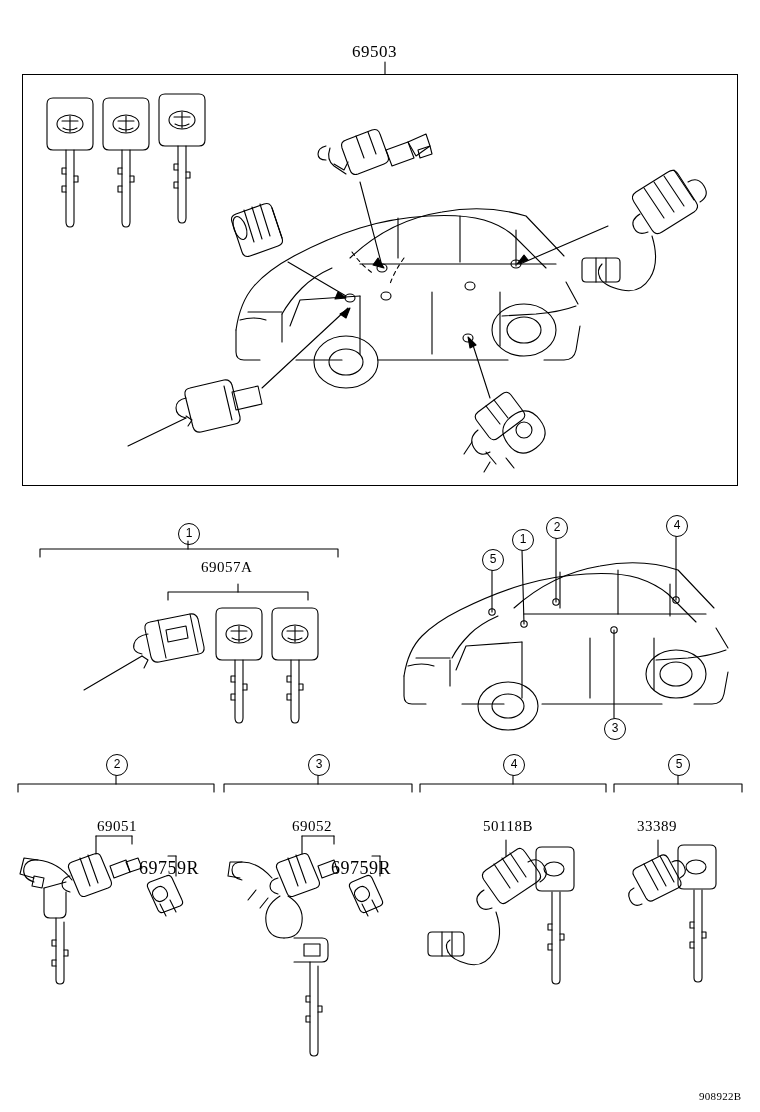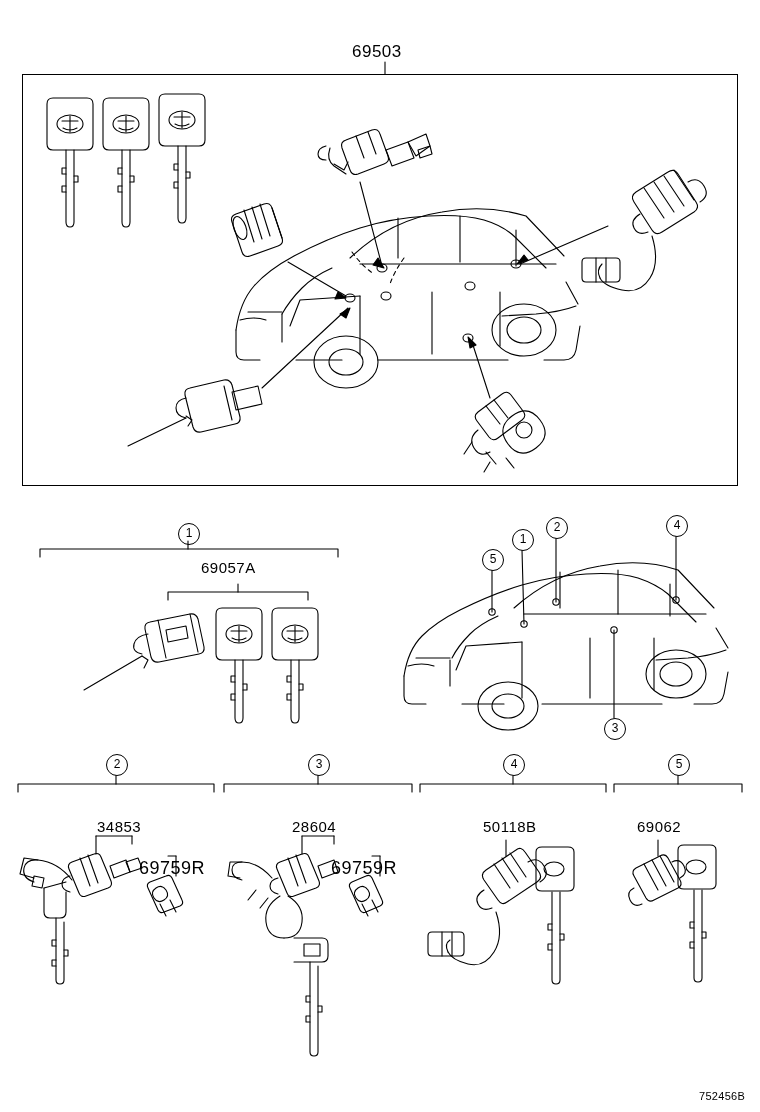--- a/index.html
+++ b/index.html
@@ -21,21 +21,21 @@
   }
   svg.layer {
     position: absolute;
     top: 0;
     left: 0;
     width: 760px;
     height: 1112px;
   }
   .lbl {
     position: absolute;
-    font-family: Liberation Sans, sans-serif;
+    font-family: Liberation Serif, serif;
     color: #000;
     white-space: nowrap;
     letter-spacing: 0.5px;
   }
   .lbl-main {
     font-size: 17px;
   }
   .lbl-part {
     font-size: 15px;
   }
@@ -332,25 +332,25 @@
   <div class="circnum" style="left:512px; top:529px;">1</div>
   <div class="circnum" style="left:546px; top:517px;">2</div>
   <div class="circnum" style="left:666px; top:515px;">4</div>
   <div class="circnum" style="left:604px; top:718px;">3</div>
 
   <div class="circnum" style="left:106px; top:754px;">2</div>
   <div class="circnum" style="left:308px; top:754px;">3</div>
   <div class="circnum" style="left:503px; top:754px;">4</div>
   <div class="circnum" style="left:668px; top:754px;">5</div>
 
-  <div class="lbl lbl-part" style="left:97px; top:818px;">34853</div>
+  <div class="lbl lbl-part" style="left:97px; top:818px;">69051</div>
   <div class="lbl lbl-sub" style="left:139px; top:858px;">69759R</div>
 
-  <div class="lbl lbl-part" style="left:292px; top:818px;">28604</div>
+  <div class="lbl lbl-part" style="left:292px; top:818px;">69052</div>
   <div class="lbl lbl-sub" style="left:331px; top:858px;">69759R</div>
 
   <div class="lbl lbl-part" style="left:483px; top:818px;">50118B</div>
 
-  <div class="lbl lbl-part" style="left:637px; top:818px;">69062</div>
-
-  <div class="lbl lbl-foot" style="left:699px; top:1090px;">752456B</div>
+  <div class="lbl lbl-part" style="left:637px; top:818px;">33389</div>
+
+  <div class="lbl lbl-foot" style="left:699px; top:1090px;">908922B</div>
 
 </div>
 
 </body></html>

